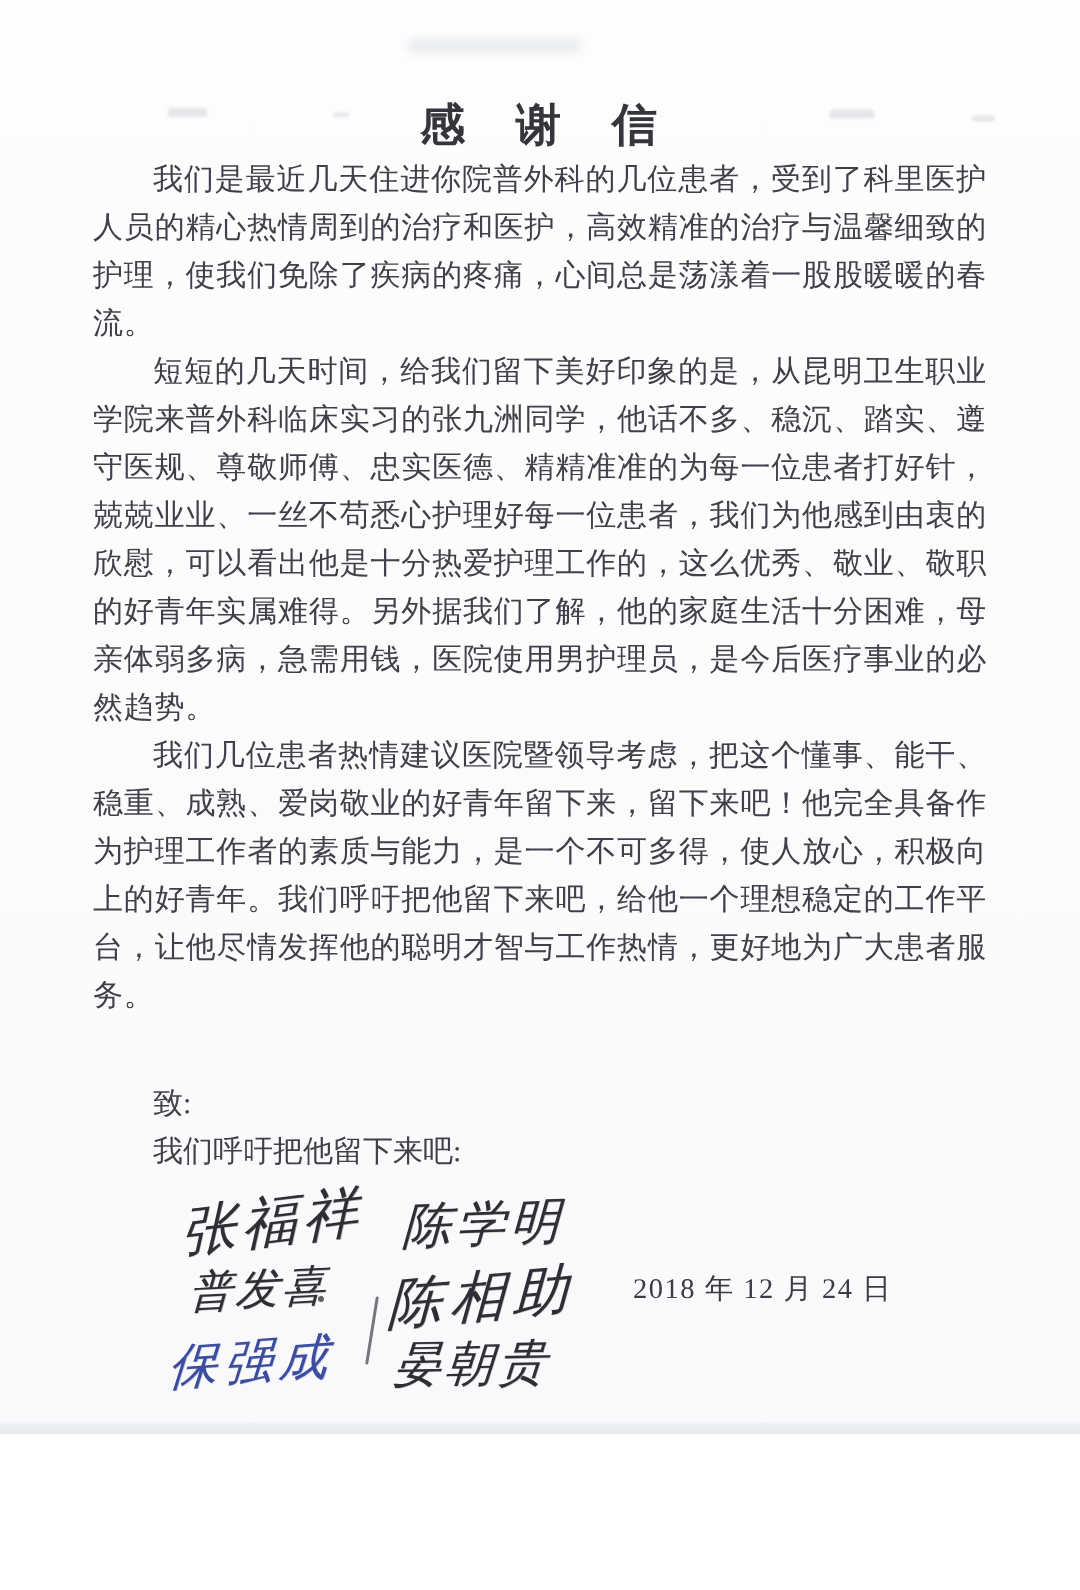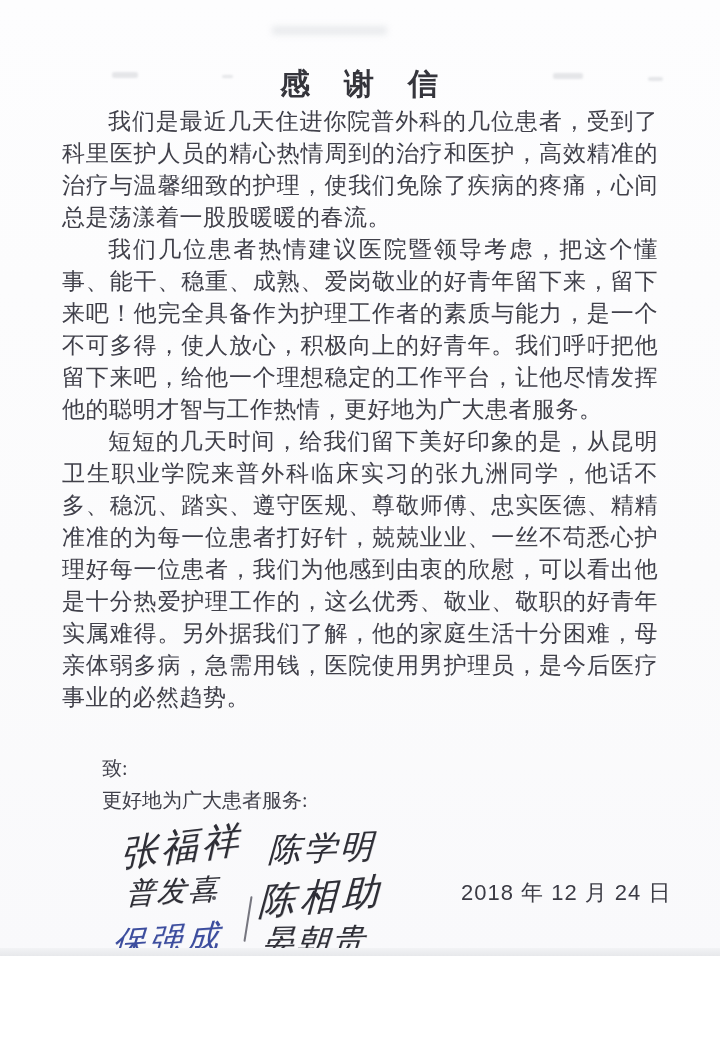--- a/index.html
+++ b/index.html
@@ -31,26 +31,27 @@
     margin: 0 62px;
   }
   .salutation {
     margin: 30px 0 7px 0;
     font-size: 21px;
     line-height: 32px;
     color: #3b3b44;
   }
   .para {
     margin: 0;
-    font-size: 23px;
+    font-size: 20px;
     line-height: 32px;
     text-align: justify;
     text-indent: 2em;
     letter-spacing: 0.5px;
     color: #40404a;
+    font-family: Liberation Mono, monospace;
   }
   .closing {
     margin-top: 38px;
   }
   .close-line {
     margin: 0;
     font-size: 20px;
     line-height: 32px;
     text-indent: 2em;
     color: #40404a;
@@ -88,25 +89,25 @@
     position: absolute;
     left: 247px; top: 72px;
     width: 2px; height: 46px;
     background: #4a4a55;
     transform: rotate(9deg);
     border-radius: 1px;
     opacity: 0.75;
   }
   .letter-date {
     position: absolute;
-    left: 461px; top: 54px;
-    font-size: 22px;
+    left: 422px; top: 54px;
+    font-size: 19px;
     letter-spacing: 1px;
     color: #3b3b44;
-    font-family: Liberation Sans, sans-serif;
+    font-family: Liberation Serif, serif;
   }
   
   .smudge {
     position: absolute;
     background: #b9bcc2;
     opacity: 0.35;
     filter: blur(1px);
     border-radius: 2px;
   }
   .smudge-a { left: 112px; top: 72px; width: 26px; height: 6px; }
@@ -132,26 +133,26 @@
   <div class="smudge smudge-c"></div>
   <div class="smudge smudge-d"></div>
   <div class="smudge smudge-e"></div>
   <div class="smudge smudge-f"></div>
 
   <h1 class="title">感　谢　信</h1>
 
   <div class="body-text">
 
     <p class="para">我们是最近几天住进你院普外科的几位患者，受到了科里医护人员的精心热情周到的治疗和医护，高效精准的治疗与温馨细致的护理，使我们免除了疾病的疼痛，心间总是荡漾着一股股暖暖的春流。</p>
+    <p class="para">短短的几天时间，给我们留下美好印象的是，从昆明卫生职业学院来普外科临床实习的张九洲同学，他话不多、稳沉、踏实、遵守医规、尊敬师傅、忠实医德、精精准准的为每一位患者打好针，兢兢业业、一丝不苟悉心护理好每一位患者，我们为他感到由衷的欣慰，可以看出他是十分热爱护理工作的，这么优秀、敬业、敬职的好青年实属难得。另外据我们了解，他的家庭生活十分困难，母亲体弱多病，急需用钱，医院使用男护理员，是今后医疗事业的必然趋势。</p>
     <p class="para">我们几位患者热情建议医院暨领导考虑，把这个懂事、能干、稳重、成熟、爱岗敬业的好青年留下来，留下来吧！他完全具备作为护理工作者的素质与能力，是一个不可多得，使人放心，积极向上的好青年。我们呼吁把他留下来吧，给他一个理想稳定的工作平台，让他尽情发挥他的聪明才智与工作热情，更好地为广大患者服务。</p>
-    <p class="para">短短的几天时间，给我们留下美好印象的是，从昆明卫生职业学院来普外科临床实习的张九洲同学，他话不多、稳沉、踏实、遵守医规、尊敬师傅、忠实医德、精精准准的为每一位患者打好针，兢兢业业、一丝不苟悉心护理好每一位患者，我们为他感到由衷的欣慰，可以看出他是十分热爱护理工作的，这么优秀、敬业、敬职的好青年实属难得。另外据我们了解，他的家庭生活十分困难，母亲体弱多病，急需用钱，医院使用男护理员，是今后医疗事业的必然趋势。</p>
 
     <div class="closing">
       <p class="close-line">致:</p>
-      <p class="close-line">更好地为广大患者服务:</p>
+      <p class="close-line">我们呼吁把他留下来吧:</p>
     </div>
   </div>
 
   <div class="sig-area">
     <span class="sig sig-1">张福祥</span>
     <span class="sig sig-2">陈学明</span>
     <span class="sig sig-3">普发喜</span>
     <span class="sig sig-4">陈相助</span>
     <span class="sig sig-5">保强成</span>
     <span class="sig sig-6">晏朝贵</span>

